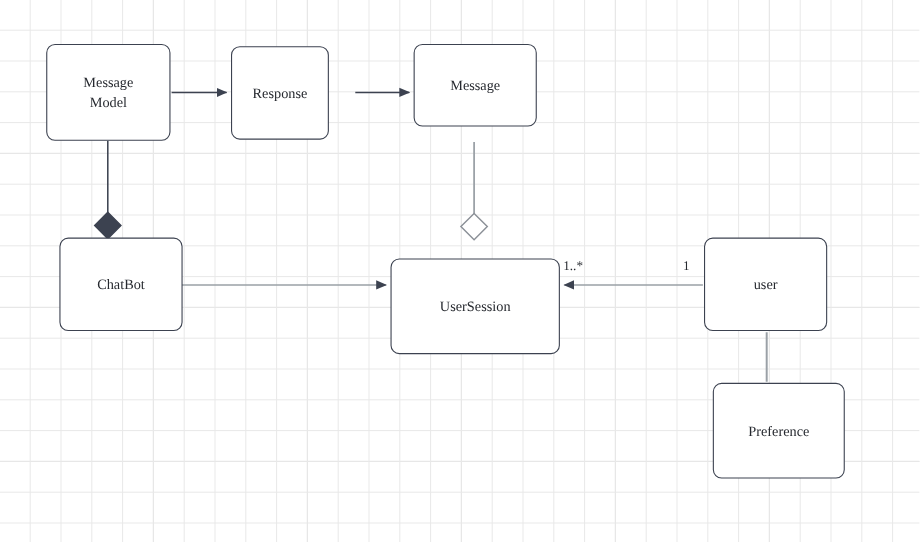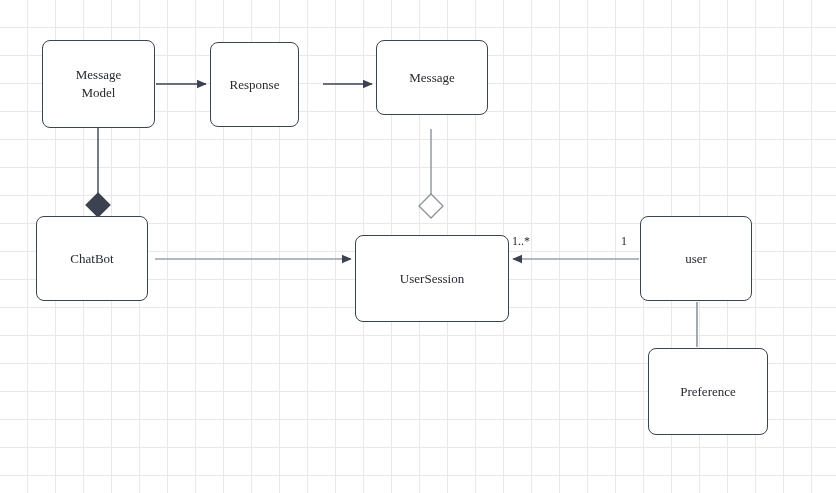--- a/index.html
+++ b/index.html
@@ -111,21 +111,21 @@
   </div>
 
   <div class="node" style="left:210px; top:42px; width:89px; height:85px;">
     <span>Response</span>
   </div>
 
   <div class="node" style="left:376px; top:40px; width:112px; height:75px;">
     <span>Message</span>
   </div>
 
-  <div class="node" style="left:36px; top:216px; width:112px; height:85px;">
+  <div class="node" style="left:54px; top:216px; width:112px; height:85px;">
     <span>ChatBot</span>
   </div>
 
   <div class="node" style="left:355px; top:215px; width:154px; height:87px;margin-top:20px;">
     <span>UserSession</span>
   </div>
 
   <div class="node" style="left:640px; top:216px; width:112px; height:85px;">
     <span>user</span>
   </div>

